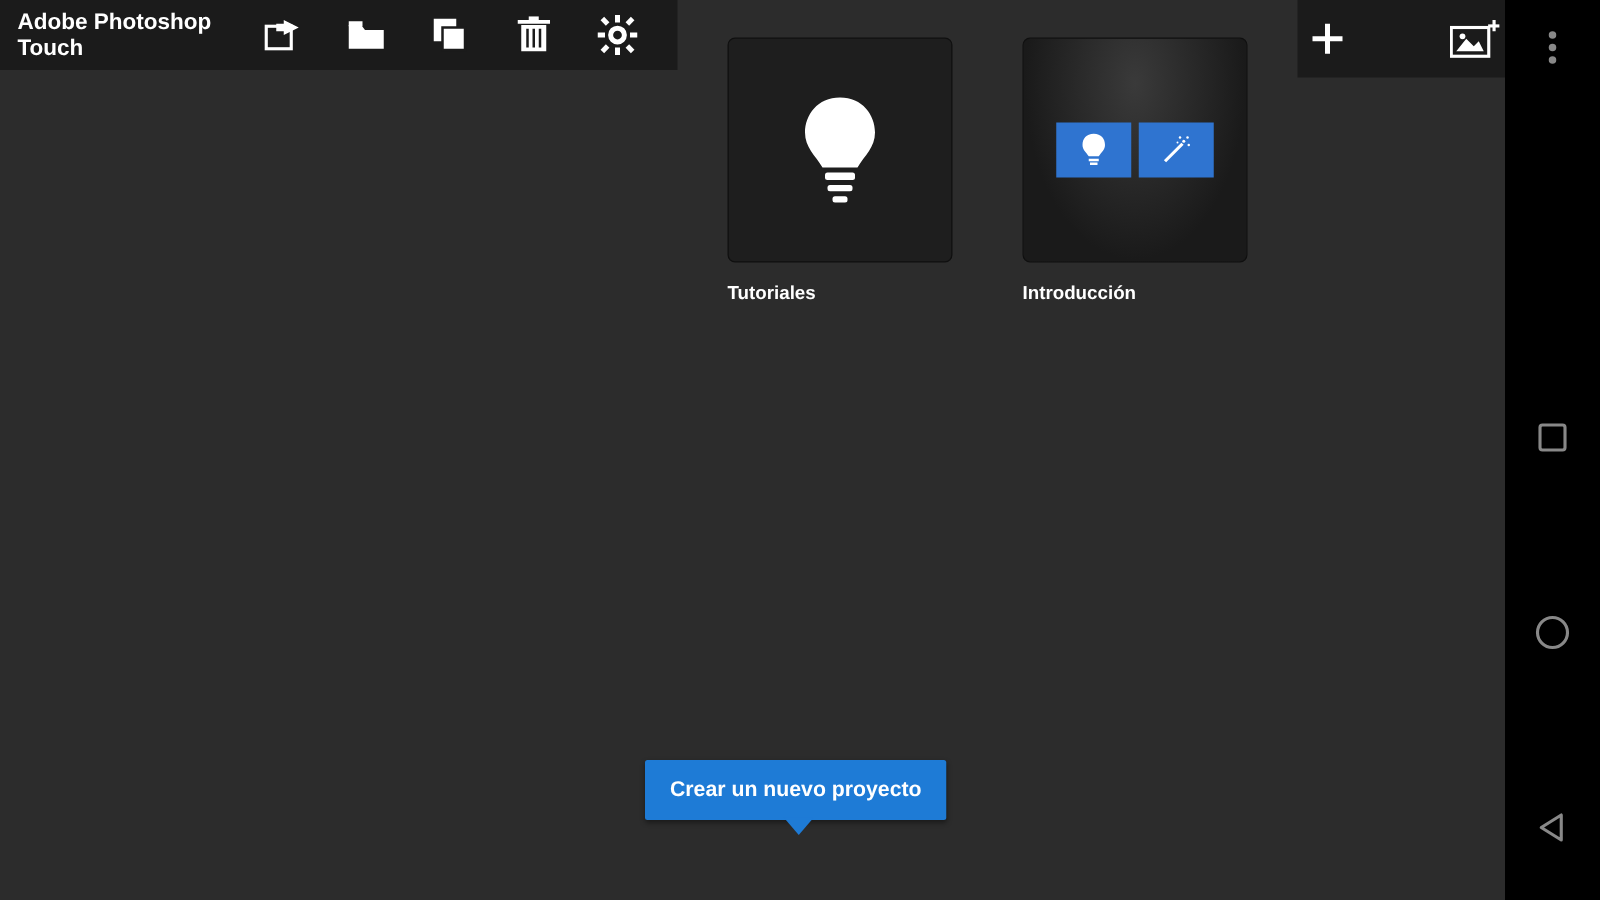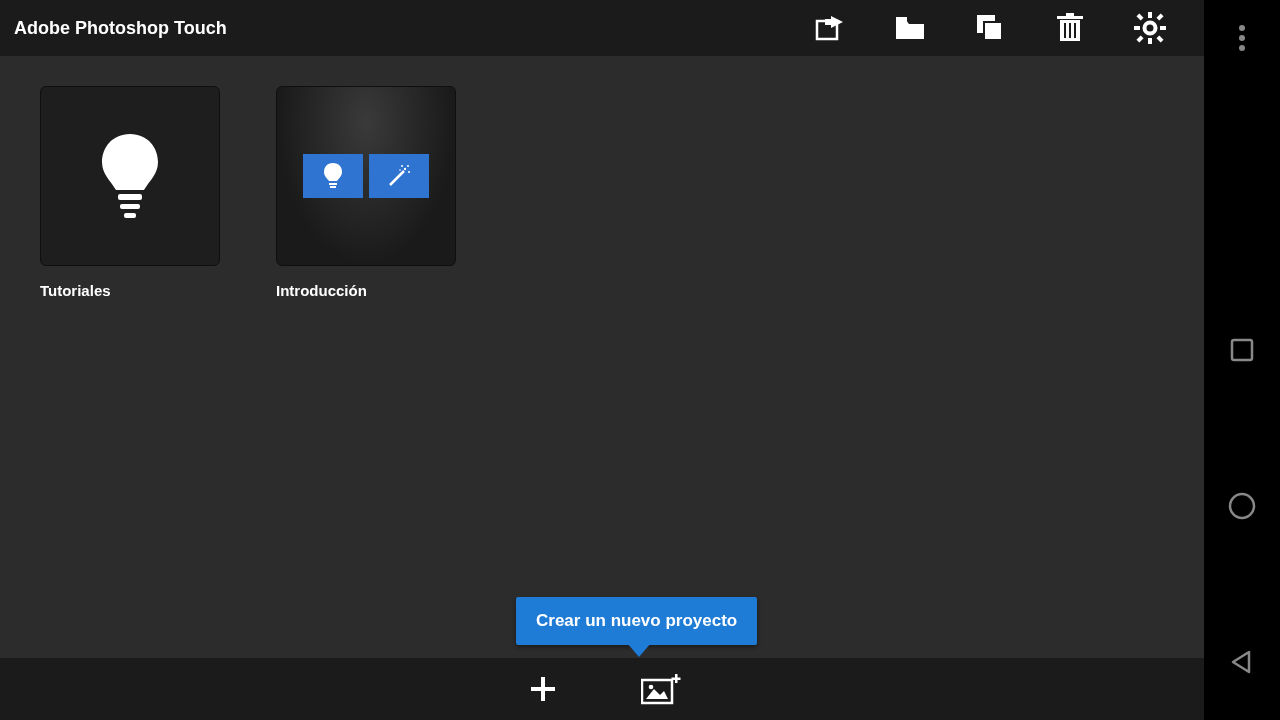--- a/index.html
+++ b/index.html
@@ -1,32 +1,32 @@
 <!DOCTYPE html>
 <html><head>
 <meta charset="utf-8">
 <style>
   * { box-sizing: border-box; margin: 0; padding: 0; }
   html, body { width: 1280px; height: 720px; overflow: hidden; font-family: Arial, Helvetica, sans-serif; background:#000; }
   .screen { display: flex; width: 1280px; height: 720px; }
-  .app { flex: 1; display: flex; flex-direction: column; background:#2c2c2c; position: relative; }
+  .app { flex: 1; display: flex; flex-direction: row; background:#2c2c2c; position: relative; }
   .topbar { height: 56px; background:#1b1b1b; display:flex; align-items:center; padding:0 14px; }
   .topbar .title { color:#fff; font-size:18px; font-weight:bold; }
   .topbar .spacer { flex:1; }
   .topbar .tbtn { width:80px; height:56px; display:flex; align-items:center; justify-content:center; cursor:pointer; }
   .content { flex:1; padding: 30px 40px 0 40px; display:flex; gap: 56px; align-items:flex-start; }
   .tile { width:180px; }
   .thumb { width:180px; height:180px; background:#1e1e1e; border-radius:6px; display:flex; align-items:center; justify-content:center; position:relative; overflow:hidden; border:1px solid #0f0f0f; }
   .thumb.grad { background: radial-gradient(ellipse at 50% 20%, #3a3a3a 0%, #1a1a1a 70%); }
   .tile .label { margin-top:16px; color:#fff; font-size:15px; font-weight:bold; }
   .intro-pair { display:flex; gap:6px; }
   .intro-box { width:60px; height:44px; background:#2f74d0; display:flex; align-items:center; justify-content:center; }
   .bottombar { height:62px; background:#1b1b1b; display:flex; align-items:center; justify-content:center; gap:70px; }
   .bbtn { width:48px; height:48px; display:flex; align-items:center; justify-content:center; cursor:pointer; }
-  .tooltip { position:absolute; left:516px; bottom:75px; background:#1e7bd6; color:#fff; padding:14px 20px; font-size:17px; font-weight:bold; border-radius:2px; box-shadow:0 2px 4px rgba(0,0,0,.4); }
+  .tooltip { position:absolute; left:516px; bottom:64px; background:#1e7bd6; color:#fff; padding:14px 20px; font-size:17px; font-weight:bold; border-radius:2px; box-shadow:0 2px 4px rgba(0,0,0,.4); }
   .tooltip::after { content:""; position:absolute; left:50%; bottom:-12px; margin-left:-10px; border-left:12px solid transparent; border-right:12px solid transparent; border-top:14px solid #1e7bd6; }
   .navbar { width:76px; background:#000; display:flex; flex-direction:column; align-items:center; justify-content:space-between; padding:20px 0 40px 0; }
   .navbar .sysbtn { width:36px; height:36px; display:flex; align-items:center; justify-content:center; cursor:pointer; }
   .navbar .group { display:flex; flex-direction:column; align-items:center; gap:120px; margin-top:120px;}
   svg { display:block; }
 </style>
 </head>
 <body>
 
 <div class="screen">

